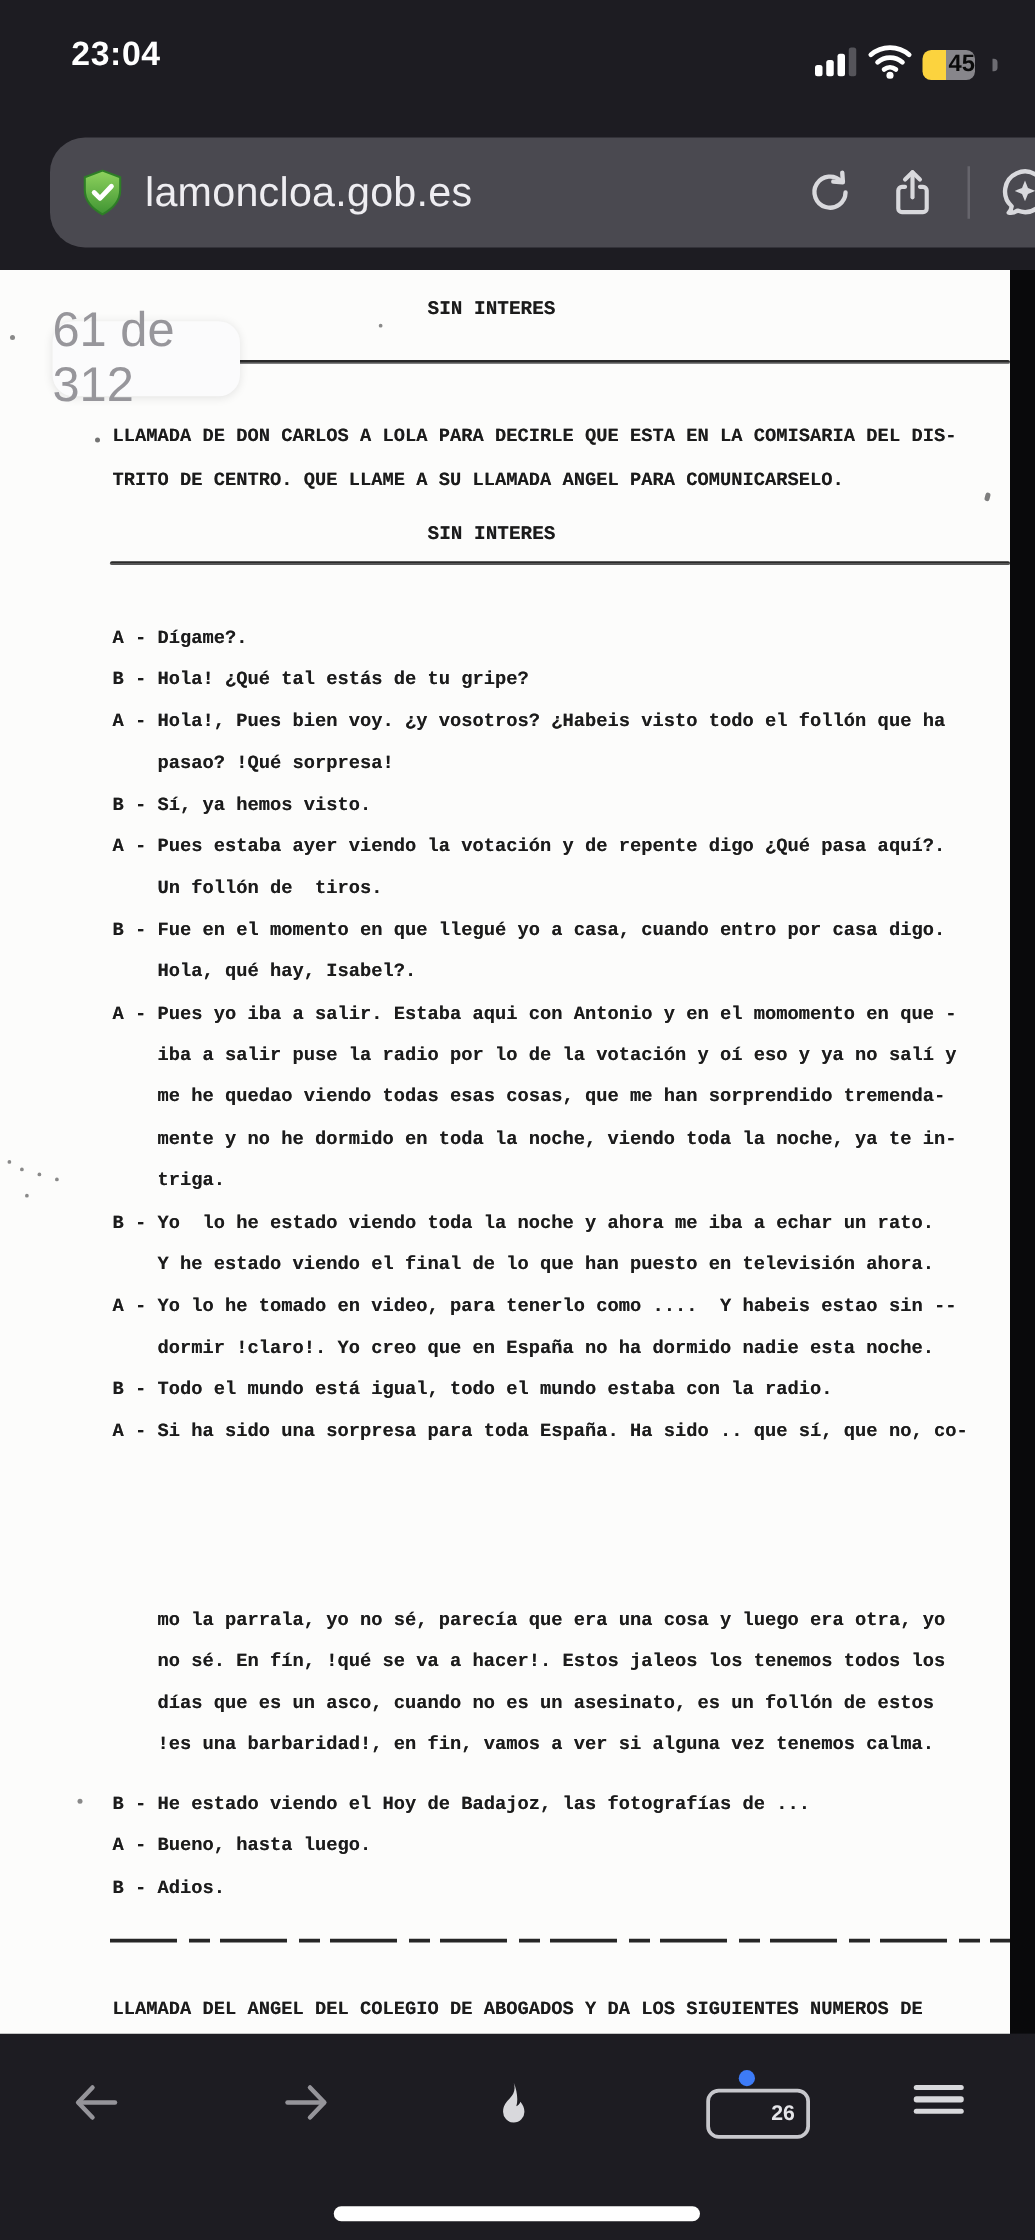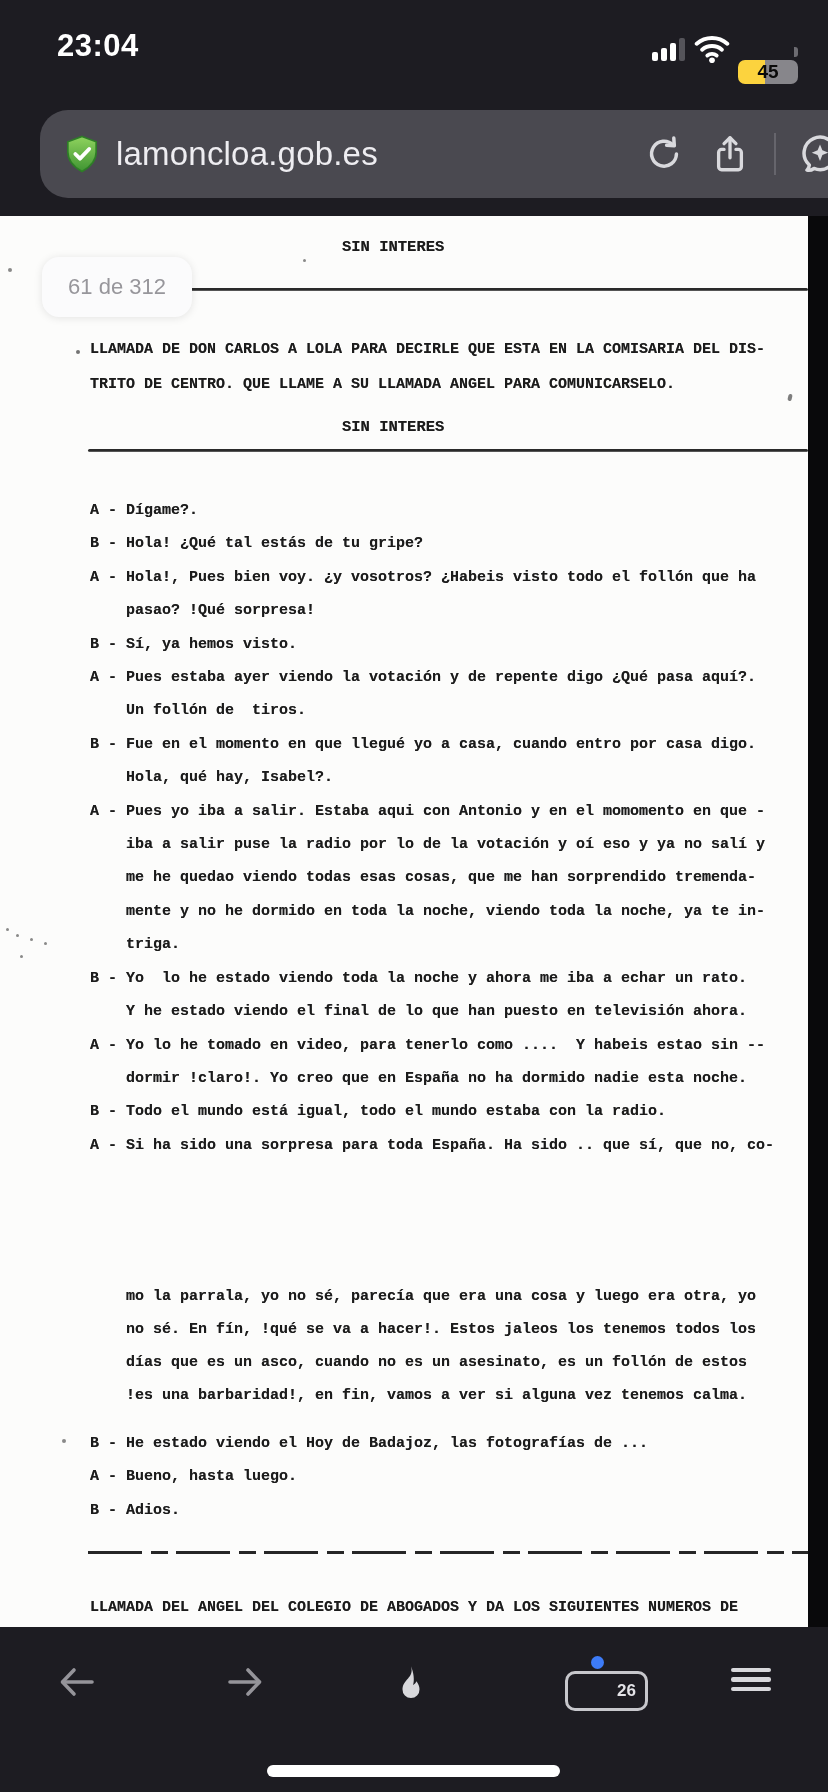--- a/index.html
+++ b/index.html
@@ -1,30 +1,30 @@
 <!DOCTYPE html>
 <html><head>
 <meta charset="utf-8">
 <style>
   html,body{margin:0;padding:0;background:#000;}
   .screen{position:relative;width:828px;height:1792px;background:#1d1c22;overflow:hidden;
           font-family:"Liberation Sans",sans-serif;}
 
   
-  .time{position:absolute;left:57px;top:28px;font-size:31px;font-weight:700;color:#fff;letter-spacing:.5px;}
+  .time{position:absolute;left:57px;top:28px;font-size:27px;font-weight:700;color:#fff;letter-spacing:.5px;}
   .signal{position:absolute;left:652px;top:38px;width:36px;height:23px;}
   .signal i{position:absolute;bottom:0;width:6px;border-radius:2px;background:#fff;}
   .signal i:nth-child(1){left:0;height:9px;}
   .signal i:nth-child(2){left:9px;height:13px;}
   .signal i:nth-child(3){left:18px;height:18px;}
   .signal i:nth-child(4){left:27px;height:23px;background:#55545a;}
   .wifi{position:absolute;left:694px;top:36px;}
-  .battery{position:absolute;left:738px;top:40px;width:60px;height:24px;border-radius:7px;
+  .battery{position:absolute;left:738px;top:40px;width:42px;height:24px;border-radius:7px;
            background:linear-gradient(90deg,#fcd33e 0 45%,#87868b 45% 100%);
-           display:flex;align-items:center;justify-content:center;margin-top:20px;}
+           display:flex;align-items:center;justify-content:flex-end;}
   .battery span{font-size:19px;font-weight:700;color:#0a0a0a;}
   .battery-nub{position:absolute;left:794px;top:47px;width:4px;height:10px;border-radius:0 3px 3px 0;background:#6d6c72;}
 
   
   .urlbar{position:absolute;left:40px;top:110px;width:824px;height:88px;border-radius:28px;
           background:#4a4950;display:flex;align-items:center;}
   .shield{margin-left:22px;width:40px;height:40px;flex:0 0 auto;}
   .domain{margin-left:14px;font-size:33px;color:#eeedf1;letter-spacing:.2px;flex:1 1 auto;
           white-space:nowrap;overflow:hidden;}
   .ub-btn{width:44px;height:44px;flex:0 0 auto;display:flex;align-items:center;justify-content:center;margin-right:22px;}
@@ -42,21 +42,21 @@
       background:repeating-linear-gradient(90deg,#262626 0 54px,rgba(0,0,0,0) 54px 63px,#262626 63px 80px,rgba(0,0,0,0) 80px 88px);}
   .txt{position:absolute;font-size:15px;line-height:33.4px;white-space:pre;
        text-shadow:0 0 .5px rgba(0,0,0,.55);}
   .txt-tight{line-height:33px;}
   .speck{position:absolute;background:#4c4c4c;border-radius:50%;opacity:.65;}
 
   
   .pill{position:absolute;left:42px;top:41px;width:150px;height:60px;border-radius:17px;
         background:#fbfbfc;box-shadow:0 1px 8px rgba(0,0,0,.10);
         display:flex;align-items:center;justify-content:center;
-        font-family:"Liberation Sans",sans-serif;font-size:22px;color:#97969b;}
+        font-family:"Liberation Sans",sans-serif;font-size:39px;color:#97969b;}
 
   
   .toolbar{position:absolute;left:0;top:1627px;width:828px;height:165px;background:#1d1c22;}
   .tb-btn{position:absolute;}
   .tabbox{left:565px;top:1671px;width:37px;height:34px;border:3px solid #c7c7cc;border-radius:10px;
           display:flex;align-items:center;justify-content:center;padding-left:40px;}
   .tabbox span{font-size:17px;font-weight:700;color:#e4e4e8;}
   .tabdot{position:absolute;left:591px;top:1656px;width:13px;height:13px;border-radius:50%;background:#3d7bf7;}
   .burger{left:731px;top:1668px;width:40px;height:27px;}
   .burger i{position:absolute;left:0;width:40px;height:4.4px;border-radius:2.2px;background:#d8d8dc;}

